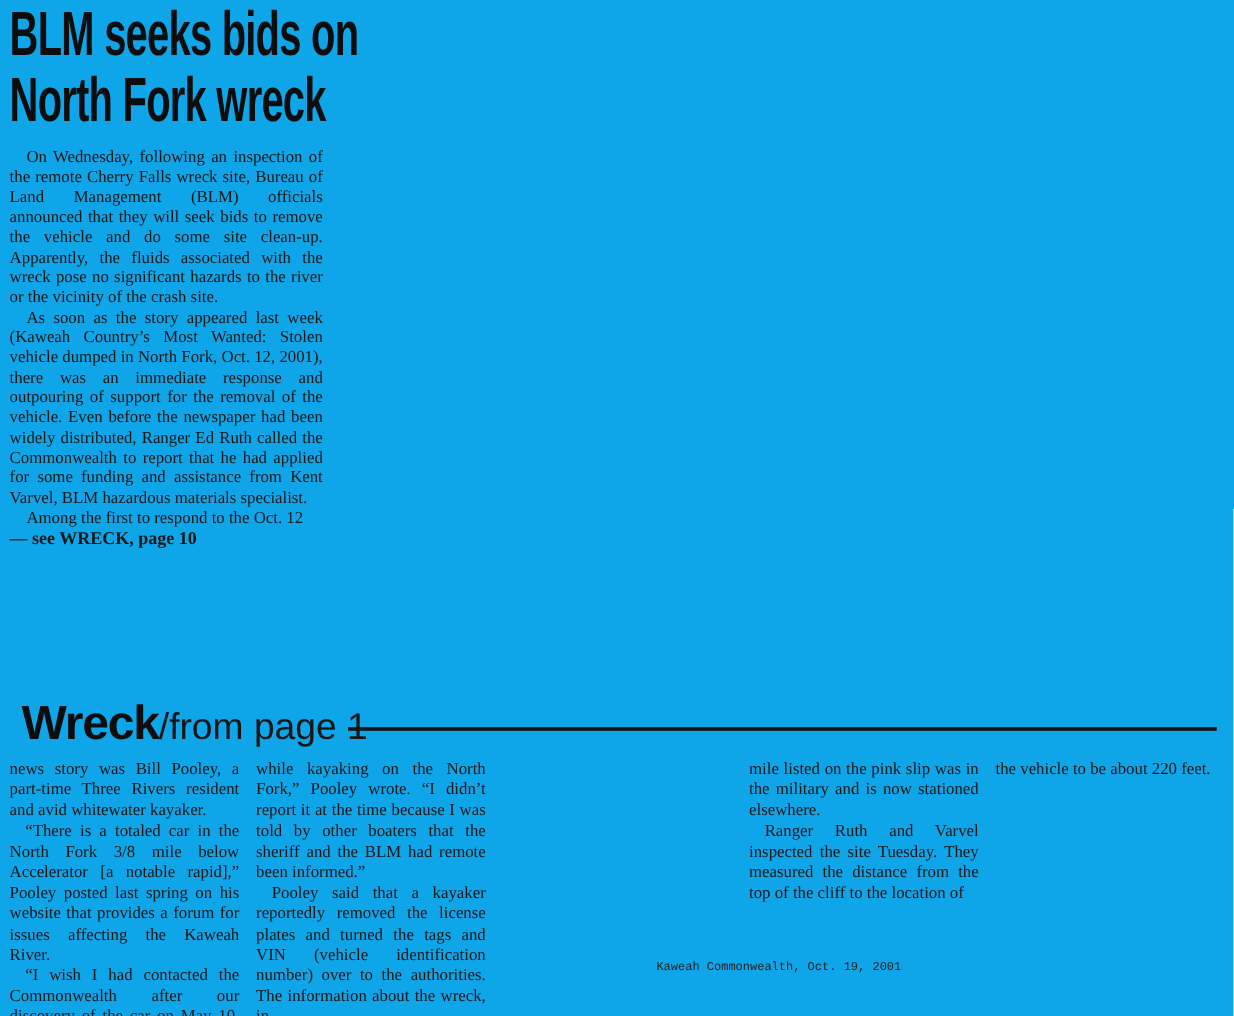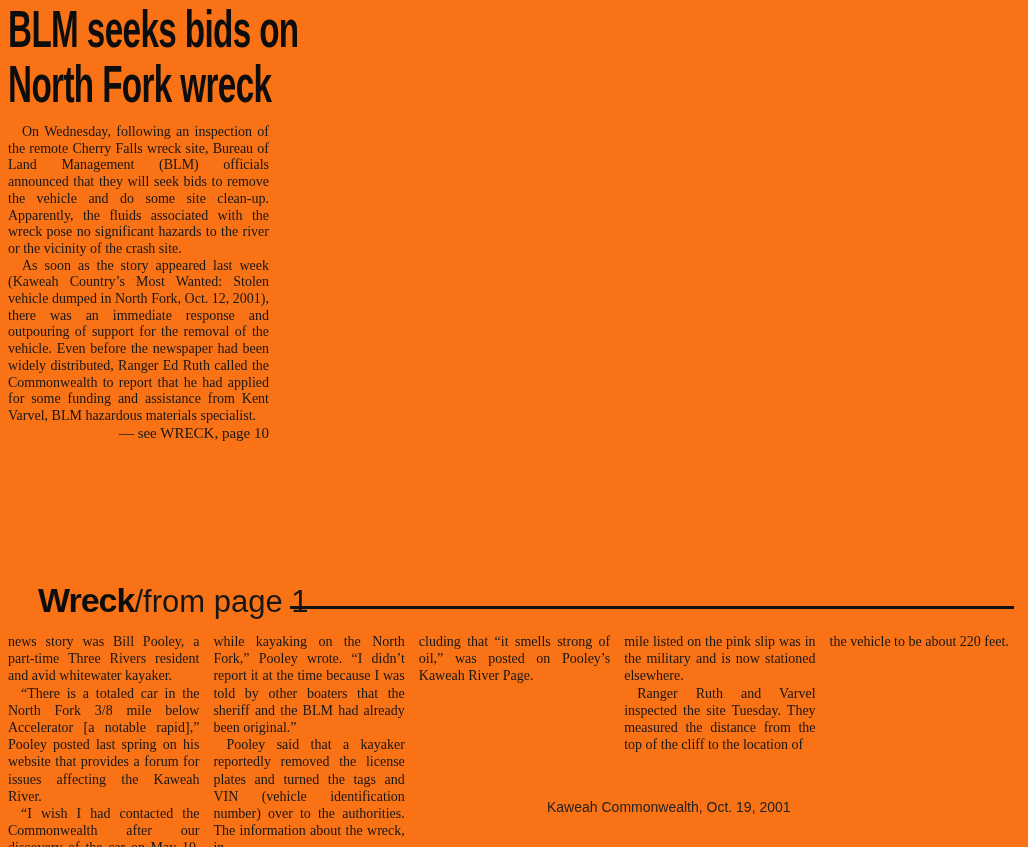--- a/index.html
+++ b/index.html
@@ -4,21 +4,21 @@
 <style>
   html, body {
     margin: 0;
     padding: 0;
     background: #ffffff;
   }
   .page {
     position: relative;
     width: 1028px;
     height: 847px;
-    background: #f97316;
+    background: #0ea5e9;
     color: #161616;
     overflow: hidden;
     font-family: "Liberation Serif", serif;
   }
 
   
   .headline {
     position: absolute;
     left: 8px;
     top: 2px;
@@ -40,40 +40,39 @@
     font-size: 14px;
     line-height: 16.7px;
     text-align: justify;
   }
   .main-col p {
     margin: 0;
     text-indent: 14px;
   }
   .jump-line {
     margin-top: 14px;
-    text-align: right;
-    font-weight: normal;
+    text-align: left;
+    font-weight: bold;
     font-size: 15px;
     text-indent: 0 !important;
   }
 
   
   .cont-header {
     position: absolute;
     left: 18px;
     top: 581px;
     font-family: "Liberation Sans", sans-serif;
     white-space: nowrap;
   }
   .cont-header .hdr-bold {
     font-weight: bold;
-    font-size: 34px;
+    font-size: 40px;
     letter-spacing: -1px;
     color: #0d0d0d;
-    margin-left: 20px;
   }
   .cont-header .hdr-rest {
     font-weight: normal;
     font-size: 31px;
     color: #161616;
   }
   .hdr-rule {
     position: absolute;
     left: 290px;
     top: 606px;
@@ -96,60 +95,60 @@
     text-align: justify;
   }
   .cols p { margin: 0; }
   .cols p.indent { text-indent: 13px; }
 
   
   .credit {
     position: absolute;
     left: 547px;
     top: 799px;
-    font-family: Liberation Sans, sans-serif;
-    font-size: 14px;
+    font-family: Liberation Mono, monospace;
+    font-size: 10px;
     line-height: 16.5px;
     color: #222222;
     white-space: nowrap;
   }
 </style>
 </head>
 <body>
 
 <div class="page">
 
   <div class="headline">
     <div>BLM seeks bids on</div>
     <div>North Fork wreck</div>
   </div>
 
   <div class="main-col">
     <p>On Wednesday, following an inspection of the remote Cherry Falls wreck site, Bureau of Land Management (BLM) officials announced that they will seek bids to remove the vehicle and do some site clean-up. Apparently, the fluids associated with the wreck pose no significant hazards to the river or the vicinity of the crash site.</p>
     <p>As soon as the story appeared last week (Kaweah Country’s Most Wanted: Stolen vehicle dumped in North Fork, Oct. 12, 2001), there was an immediate response and outpouring of support for the removal of the vehicle. Even before the newspaper had been widely distributed, Ranger Ed Ruth called the Commonwealth to report that he had applied for some funding and assistance from Kent Varvel, BLM hazardous materials specialist.</p>
+    <p>Among the first to respond to the Oct. 12</p>
     <p class="jump-line">— see WRECK, page 10</p>
   </div>
 
   <div class="cont-header">
     <span class="hdr-bold">Wreck</span><span class="hdr-rest">/from page 1</span>
   </div>
   <div class="hdr-rule"></div>
 
   <div class="cols">
     <div class="col">
       <p>news story was Bill Pooley, a part-time Three Rivers resident and avid whitewater kayaker.</p>
       <p class="indent">“There is a totaled car in the North Fork 3/8 mile below Accelerator [a notable rapid],” Pooley posted last spring on his website that provides a forum for issues affecting the Kaweah River.</p>
       <p class="indent">“I wish I had contacted the Commonwealth after our discovery of the car on May 10, 2001,</p>
     </div>
     <div class="col">
-      <p>while kayaking on the North Fork,” Pooley wrote. “I didn’t report it at the time because I was told by other boaters that the sheriff and the BLM had already been original.”</p>
+      <p>while kayaking on the North Fork,” Pooley wrote. “I didn’t report it at the time because I was told by other boaters that the sheriff and the BLM had remote been informed.”</p>
       <p class="indent">Pooley said that a kayaker reportedly removed the license plates and turned the tags and VIN (vehicle identification number) over to the authorities. The information about the wreck, in-</p>
     </div>
     <div class="col">
-      <p>cluding that “it smells strong of oil,” was posted on Pooley’s Kaweah River Page.</p>
     </div>
     <div class="col">
       <p>mile listed on the pink slip was in the military and is now stationed elsewhere.</p>
       <p class="indent">Ranger Ruth and Varvel inspected the site Tuesday. They measured the distance from the top of the cliff to the location of</p>
     </div>
     <div class="col">
       <p>the vehicle to be about 220 feet.</p>
     </div>
   </div>
 

